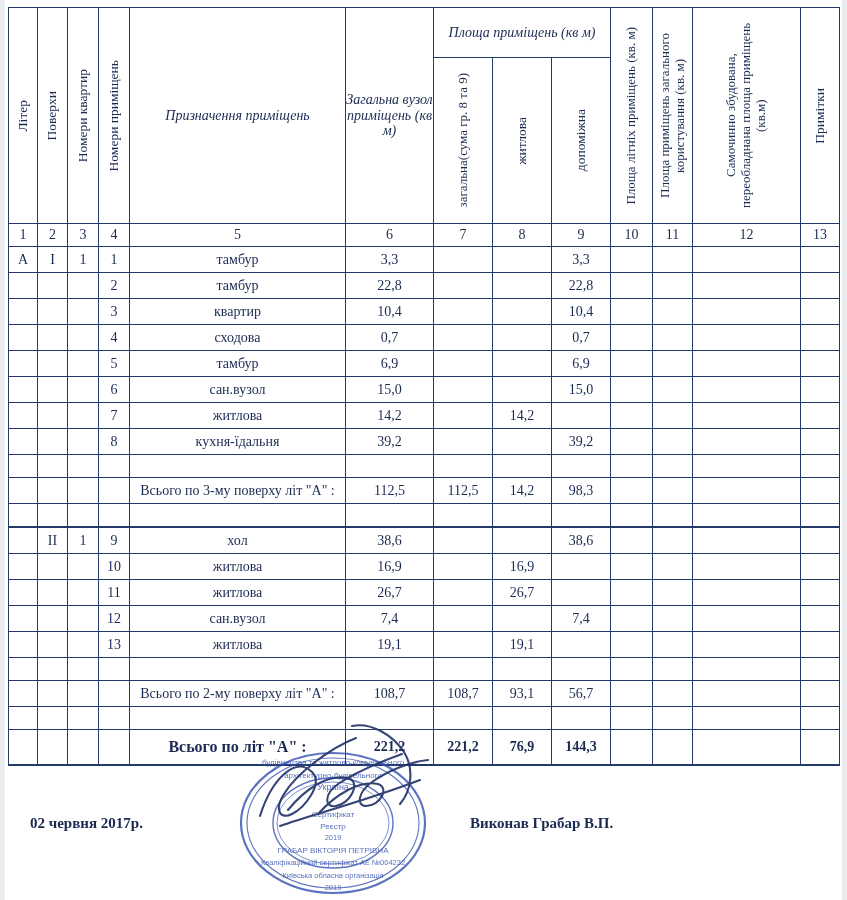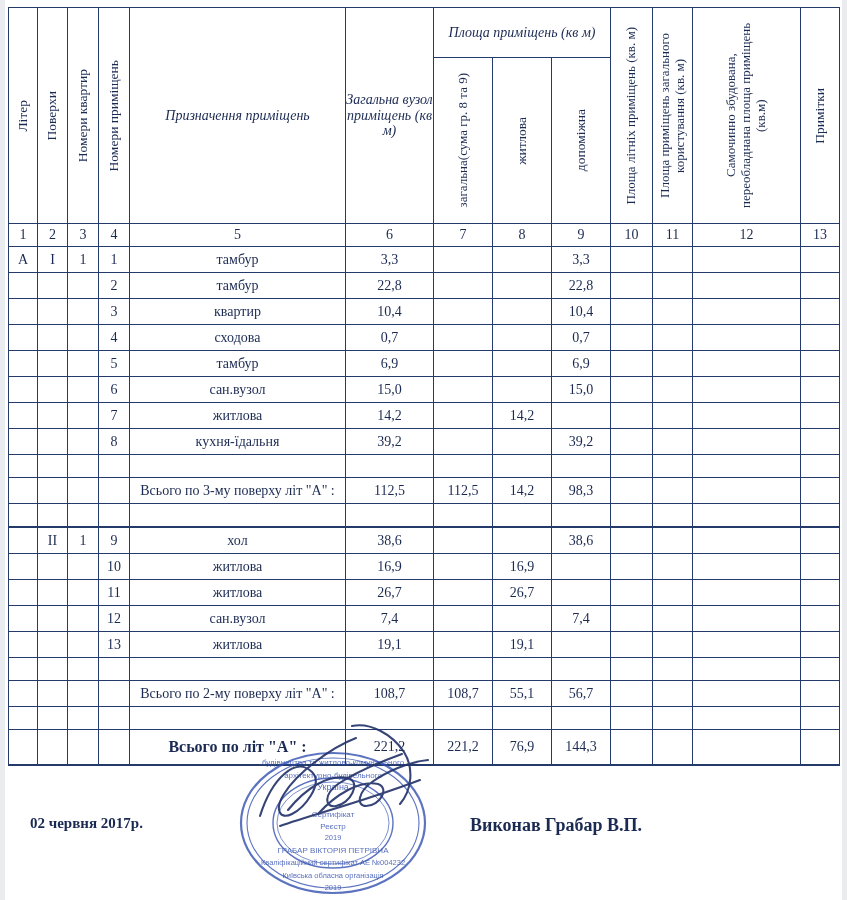--- a/index.html
+++ b/index.html
@@ -77,21 +77,21 @@
   tr.numrow td { height: 22px; font-size: 14px; }
   .name { font-size: 14.5px; }
   .num  { font-size: 15px; }
   .total-label {
     text-align: center;
     font-size: 15px;
     padding-right: 4px;
   }
   .grandtotal td { height: 34px; font-size: 15.5px; }
   .grandtotal .total-label { font-weight: bold; font-size: 16px; }
-  .grandtotal .num { font-weight: normal; }
+  .grandtotal .num { font-weight: bold; }
   .thick-bottom { border-bottom: 2px solid #243a6b !important; }
 
   
   .footer {
     position: absolute;
     left: 0;
     top: 805px;
     width: 847px;
     height: 40px;
   }
@@ -100,21 +100,21 @@
     left: 30px;
     top: 10px;
     font-size: 15px;
     font-weight: bold;
     color: #1b2a52;
   }
   .footer .executor {
     position: absolute;
     left: 470px;
     top: 10px;
-    font-size: 18px;
+    font-size: 15px;
     font-weight: bold;
     color: #1b2a52;
   }
 
   
   .stamp {
     position: absolute;
     left: 233px;
     top: 745px;
     width: 205px;
@@ -490,21 +490,21 @@
       </tr>
 
       <tr class="datarow">
         <td></td>
         <td></td>
         <td></td>
         <td></td>
         <td class="total-label">Всього по 2-му поверху літ "А" :</td>
         <td class="num">108,7</td>
         <td class="num">108,7</td>
-        <td class="num">55,1</td>
+        <td class="num">93,1</td>
         <td class="num">56,7</td>
         <td></td>
         <td></td>
         <td></td>
         <td></td>
       </tr>
 
       <tr class="emptyrow">
         <td></td>
         <td></td>

